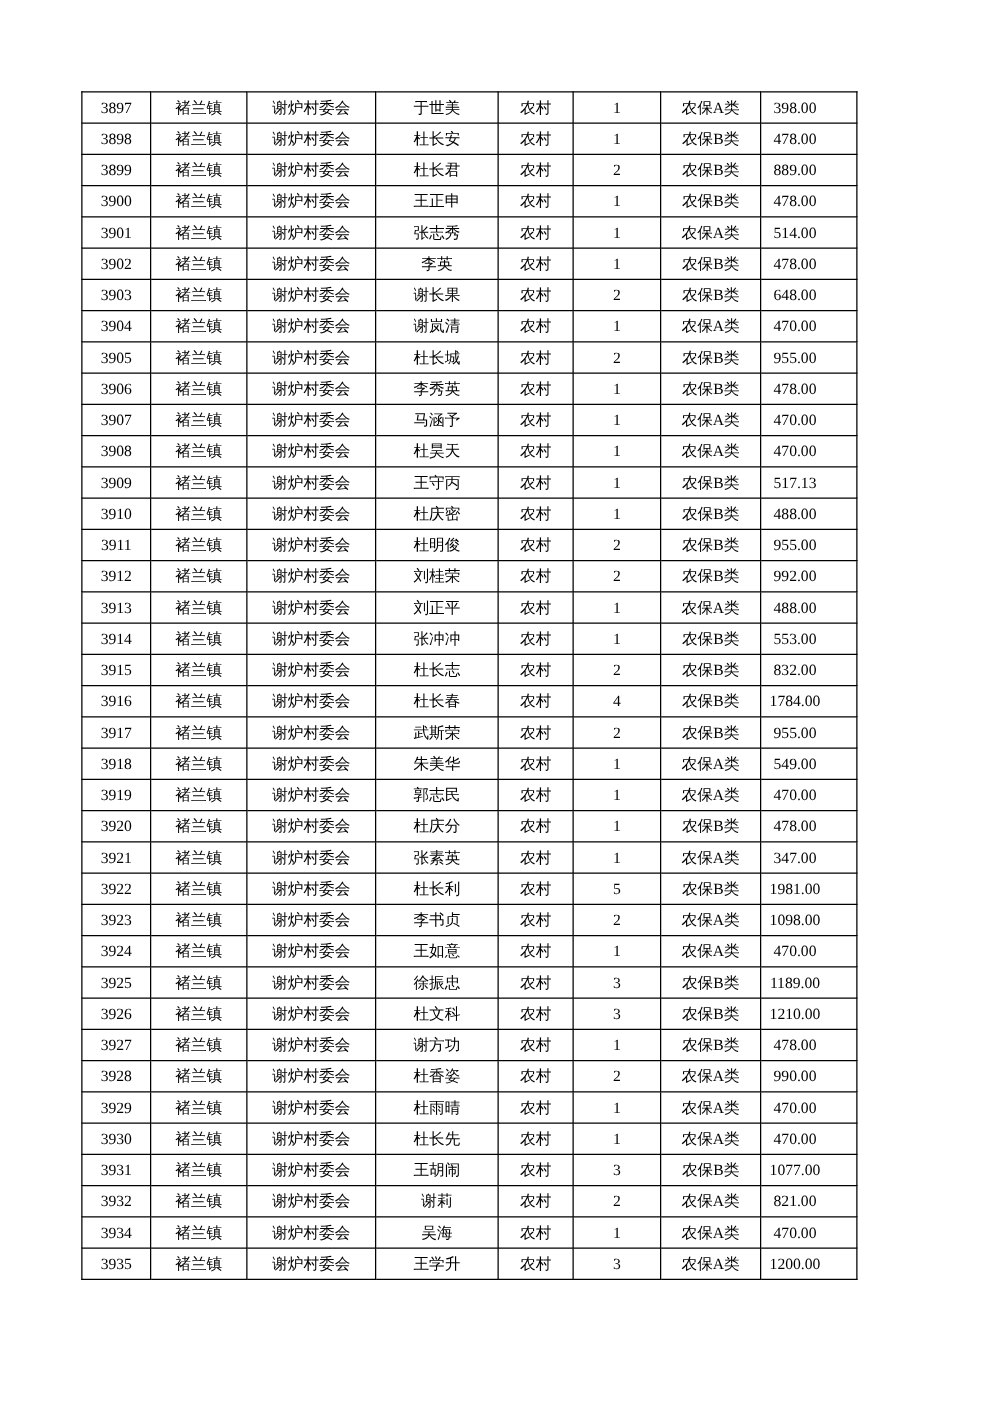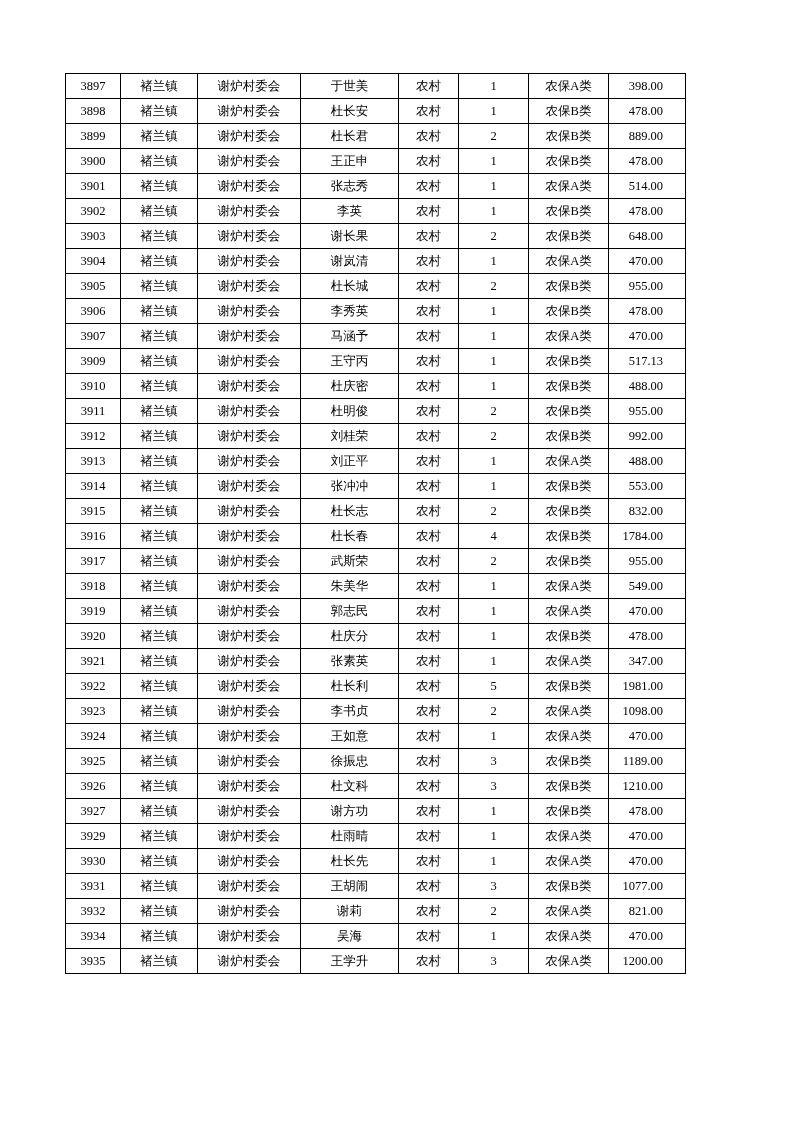--- a/index.html
+++ b/index.html
@@ -32,21 +32,20 @@
     height: 24px;
     font-size: 12.5px;
     line-height: 24px;
     text-align: center;
     vertical-align: middle;
     padding: 0;
     white-space: nowrap;
     overflow: hidden;
   }
   table.records td.amount {
-    text-align: right;
     padding-right: 22px;
   }
   col.c-serial    { width: 55px; }
   col.c-town      { width: 77px; }
   col.c-committee { width: 103px; }
   col.c-name      { width: 98px; }
   col.c-type      { width: 60px; }
   col.c-count     { width: 70px; }
   col.c-category  { width: 80px; }
   col.c-amount    { width: 77px; }
@@ -171,20 +170,30 @@
           <td>3907</td>
           <td>褚兰镇</td>
           <td>谢炉村委会</td>
           <td>马涵予</td>
           <td>农村</td>
           <td>1</td>
           <td>农保A类</td>
           <td class="amount">470.00</td>
         </tr>
         <tr>
+          <td>3908</td>
+          <td>褚兰镇</td>
+          <td>谢炉村委会</td>
+          <td>杜昊天</td>
+          <td>农村</td>
+          <td>1</td>
+          <td>农保A类</td>
+          <td class="amount">470.00</td>
+        </tr>
+        <tr>
           <td>3909</td>
           <td>褚兰镇</td>
           <td>谢炉村委会</td>
           <td>王守丙</td>
           <td>农村</td>
           <td>1</td>
           <td>农保B类</td>
           <td class="amount">517.13</td>
         </tr>
         <tr>
@@ -359,20 +368,30 @@
         </tr>
         <tr>
           <td>3927</td>
           <td>褚兰镇</td>
           <td>谢炉村委会</td>
           <td>谢方功</td>
           <td>农村</td>
           <td>1</td>
           <td>农保B类</td>
           <td class="amount">478.00</td>
+        </tr>
+        <tr>
+          <td>3928</td>
+          <td>褚兰镇</td>
+          <td>谢炉村委会</td>
+          <td>杜香姿</td>
+          <td>农村</td>
+          <td>2</td>
+          <td>农保A类</td>
+          <td class="amount">990.00</td>
         </tr>
         <tr>
           <td>3929</td>
           <td>褚兰镇</td>
           <td>谢炉村委会</td>
           <td>杜雨晴</td>
           <td>农村</td>
           <td>1</td>
           <td>农保A类</td>
           <td class="amount">470.00</td>

